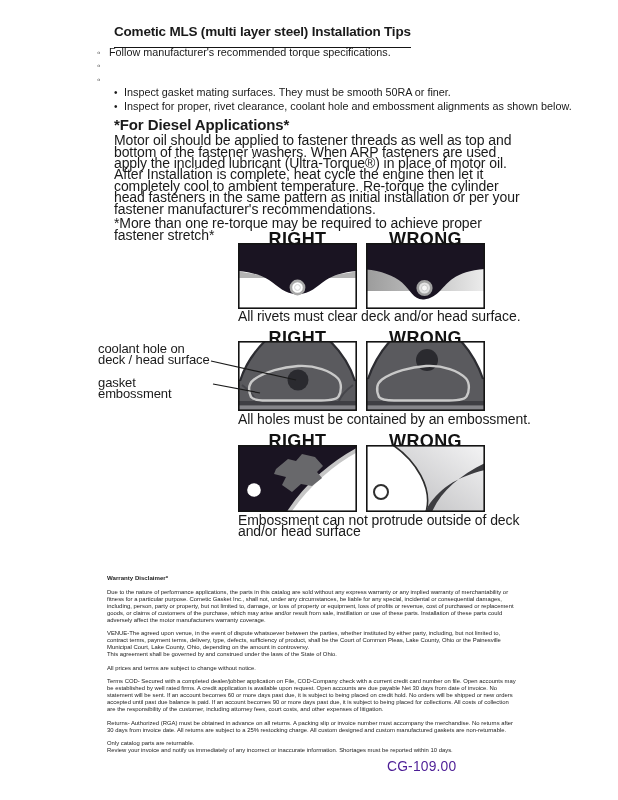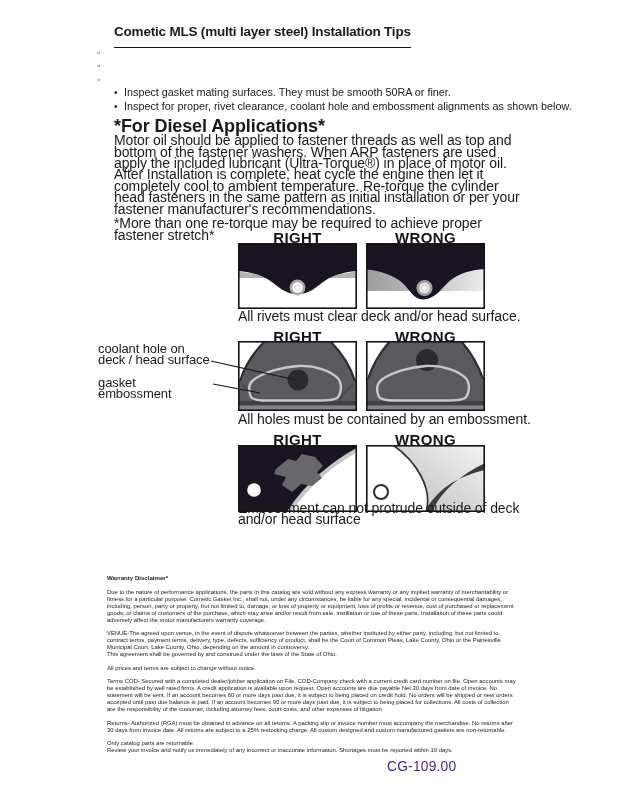--- a/index.html
+++ b/index.html
@@ -17,33 +17,33 @@
          border-bottom:1.6px solid #151515;padding-bottom:8px}
 
   
   .tips{left:97px;top:46px;font-size:10.8px;line-height:13.4px;width:470px}
   .tip{display:flex;white-space:nowrap}
   .tip .marker{flex:none;width:12px;font-size:10px}
   .tip.indent{margin-left:17px}
   .tip.indent .marker{width:10px}
 
   
-  .dheading{left:114px;top:116px;font-size:18px;font-weight:bold;letter-spacing:-0.1px}
+  .dheading{left:114px;top:116px;font-size:15px;font-weight:bold;letter-spacing:-0.1px}
   .para{left:114px;width:414px;font-size:14px;line-height:11.7px;letter-spacing:-0.1px}
   .p1{top:135px}.p2{top:169px}.p3{top:218px}
 
   
-  .flabel{width:119px;text-align:center;font-size:15px;font-weight:bold;letter-spacing:0.4px;color:#121212}
+  .flabel{width:119px;text-align:center;font-size:18px;font-weight:bold;letter-spacing:0.4px;color:#121212}
   .col-l{left:238px}.col-r{left:366px}
   .lbl1{top:229px}.lbl2{top:328px}.lbl3{top:431px}
   .fbox{width:119px}
   .fbox svg{display:block}
   .box1{top:243px}.box2{top:341px}.box3{top:445px}
   .fcap{font-size:14px;letter-spacing:-0.1px;line-height:11px}
-  .cap1{left:238px;top:311px}.cap2{left:238px;top:414px}.cap3{left:238px;top:503px}
+  .cap1{left:238px;top:311px}.cap2{left:238px;top:414px}.cap3{left:238px;top:515px}
 
   
   .ann{left:98px;width:114px;text-align:left;font-size:13px;line-height:10.9px;letter-spacing:-0.1px}
   .ann1{top:344px}.ann2{top:378px}
   .leader{left:100px;top:339px;pointer-events:none;z-index:5}
 
   
   .disc{left:107px;top:574px;width:409px;font-size:5.9px;line-height:7px;color:#222}
   .disc p{margin:0 0 6.6px}
   .disc .dh{font-weight:bold;font-size:6.1px;margin-bottom:7.5px}
@@ -51,20 +51,21 @@
   .footer{left:387px;top:759px;font-size:13.8px;letter-spacing:0.2px;color:#4c1d95}
 </style>
 </head>
 <body>
 
 <div class="abs title">Cometic MLS (multi layer steel) Installation Tips</div>
 
 <div class="abs tips">
   <div class="tip">
     <span class="marker">◦</span>
+    <span>Follow manufacturer's recommended torque specifications.</span>
   </div>
   <div class="tip">
     <span class="marker">◦</span>
   </div>
   <div class="tip">
     <span class="marker">◦</span>
   </div>
   <div class="tip indent">
     <span class="marker">•</span>
     <span>Inspect gasket mating surfaces.  They must be smooth 50RA or finer.</span>

